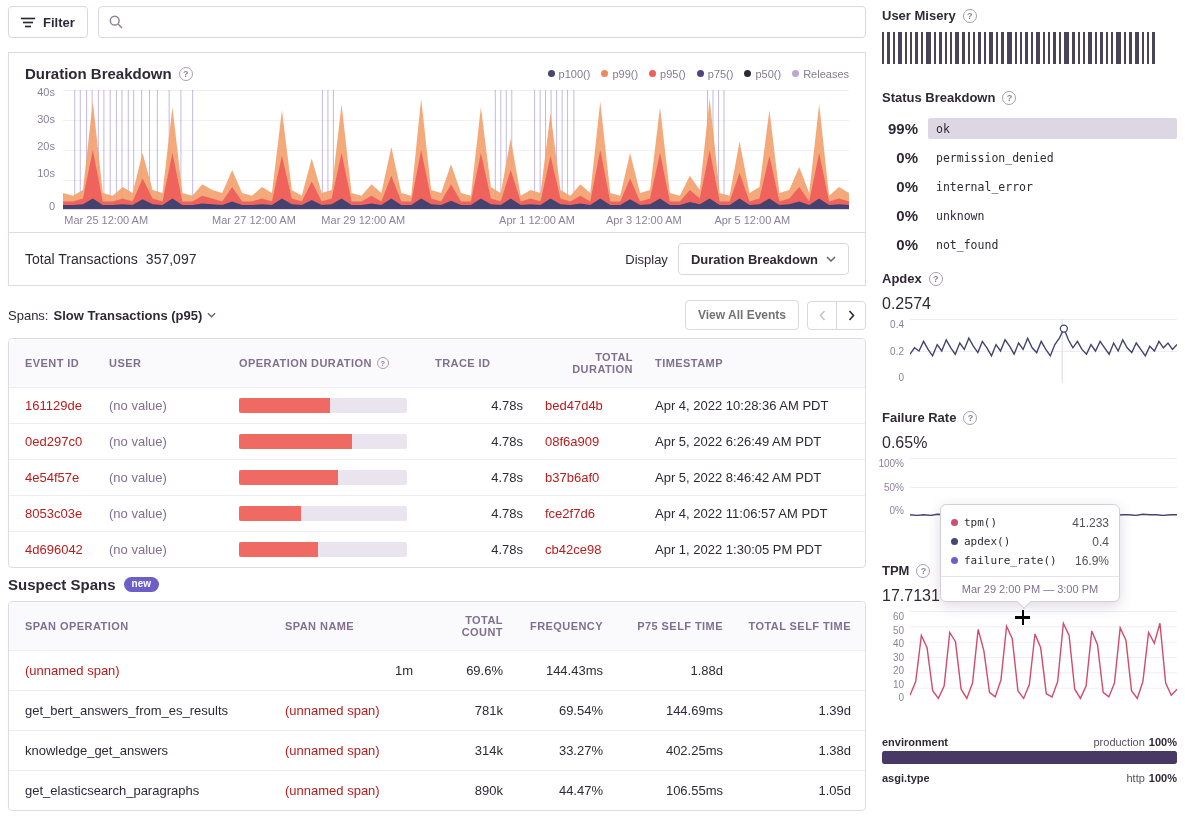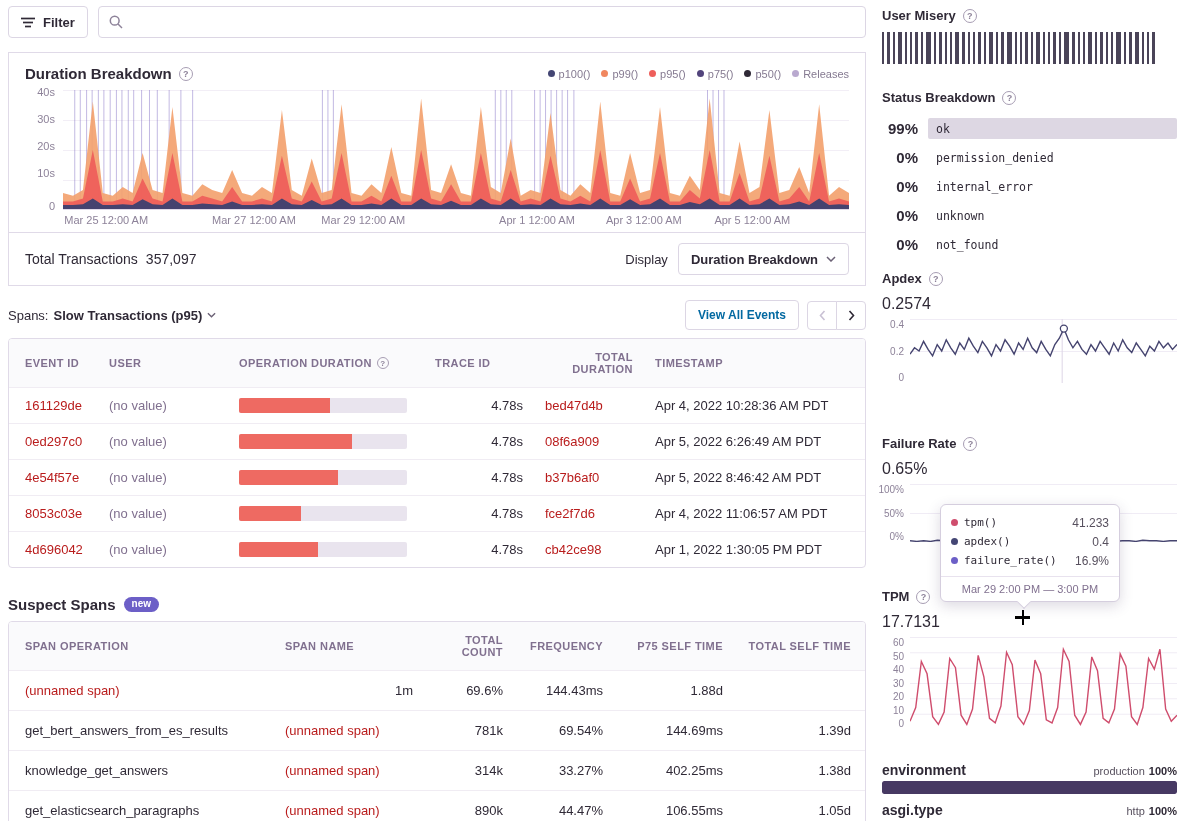--- a/index.html
+++ b/index.html
@@ -71,21 +71,21 @@
   
   .toolbar { display: flex; justify-content: space-between; align-items: center; margin-top: 14px; }
   .filter-dd {
     display: inline-flex; align-items: center; gap: 5px; border: none; background: transparent;
     font-size: 13px; color: #2f2936; cursor: pointer; padding: 0; font-family: inherit;
   }
   .filter-dd b { font-weight: bold; }
   .toolbar-right { display: flex; align-items: center; gap: 8px; }
   .btn {
     border: 1px solid #dcd6e4; border-radius: 4px; background: #fff; font-weight: bold;
-    font-size: 12px; color: #0369a1; padding: 7px 12px; cursor: pointer; font-family: inherit;
+    font-size: 12px; color: #737373; padding: 7px 12px; cursor: pointer; font-family: inherit;
   }
   .pager { display: inline-flex; }
   .pg {
     width: 30px; height: 29px; border: 1px solid #dcd6e4; background: #fff;
     display: inline-flex; align-items: center; justify-content: center; cursor: pointer;
     color: #2f2936; padding: 0;
   }
   .pg:first-child { border-radius: 4px 0 0 4px; }
   .pg:last-child { border-radius: 0 4px 4px 0; margin-left: -1px; }
   .pg.disabled { color: #c9c1d4; }
@@ -106,21 +106,21 @@
   .tx-grid.trow { height: 36px; }
   .sp-grid.trow { height: 40px; }
   .cell { padding: 0 8px; display: flex; align-items: center; }
   a.link { color: #b91c1c; text-decoration: none; cursor: pointer; }
   .muted { color: #80708f; }
   .opbar { width: 168px; height: 15px; background: #e9e4ee; border-radius: 2px; overflow: hidden; }
   .opbar i { display: block; height: 100%; background: #ee6a62; }
   .qicon.sm { width: 12px; height: 12px; font-size: 8px; }
 
   
-  .spans-head { display: flex; justify-content: space-between; align-items: center; margin-top: 28px; }
+  .spans-head { display: flex; justify-content: space-between; align-items: center; margin-top: 8px; }
   .spans-title { display: flex; align-items: center; gap: 8px; font-size: 15px; }
   .spans-title b { font-weight: bold; }
   .badge {
     background: #6c5fc7; color: #fff; font-size: 10px; font-weight: bold;
     padding: 2px 8px 3px; border-radius: 10px; line-height: 1;
   }
 
   
   .sb-title { display: flex; align-items: center; gap: 7px; font-size: 13px; font-weight: bold; margin: 0 0 9px; }
   .metric-value { font-size: 16px; margin: 0 0 6px; }
@@ -136,27 +136,27 @@
   .spark { display: flex; }
   .spark-y {
     width: 28px; flex: none; display: flex; flex-direction: column; justify-content: space-between;
     align-items: flex-end; font-size: 10px; color: #8d8299; padding-right: 6px;
   }
   .spark-plot { flex: 1; position: relative; }
 
   .sec-misery { margin-top: 2px; }
   .sec-status { margin-top: 26px; }
   .sec-apdex { margin-top: 12px; }
-  .sec-failure { margin-top: 50px; }
+  .sec-failure { margin-top: 24px; }
   .sec-tpm { margin-top: 44px; }
   .sec-tags { margin-top: 30px; }
 
   .tag-row { margin-bottom: 8px; }
   .tag-head { display: flex; justify-content: space-between; align-items: baseline; margin-bottom: 3px; }
-  .tag-key { font-size: 14px; font-weight: bold; }
+  .tag-key { font-size: 11px; font-weight: bold; }
   .tag-val { font-size: 11px; color: #57505e; }
   .tag-val b { color: #2f2936; margin-left: 4px; }
   .tag-track { height: 13px; background: #ece7f1; border-radius: 2px; overflow: hidden; cursor: pointer; }
   .tag-track i { display: block; height: 100%; background: #473963; border-radius: 2px; }
 
   
   .tooltip {
     position: absolute; left: 58px; top: 498px; width: 180px; background: #fff;
     border: 1px solid #d5cede; border-radius: 6px; z-index: 6;
     box-shadow: 0 4px 14px rgba(63, 43, 91, 0.18); font-size: 12px;

